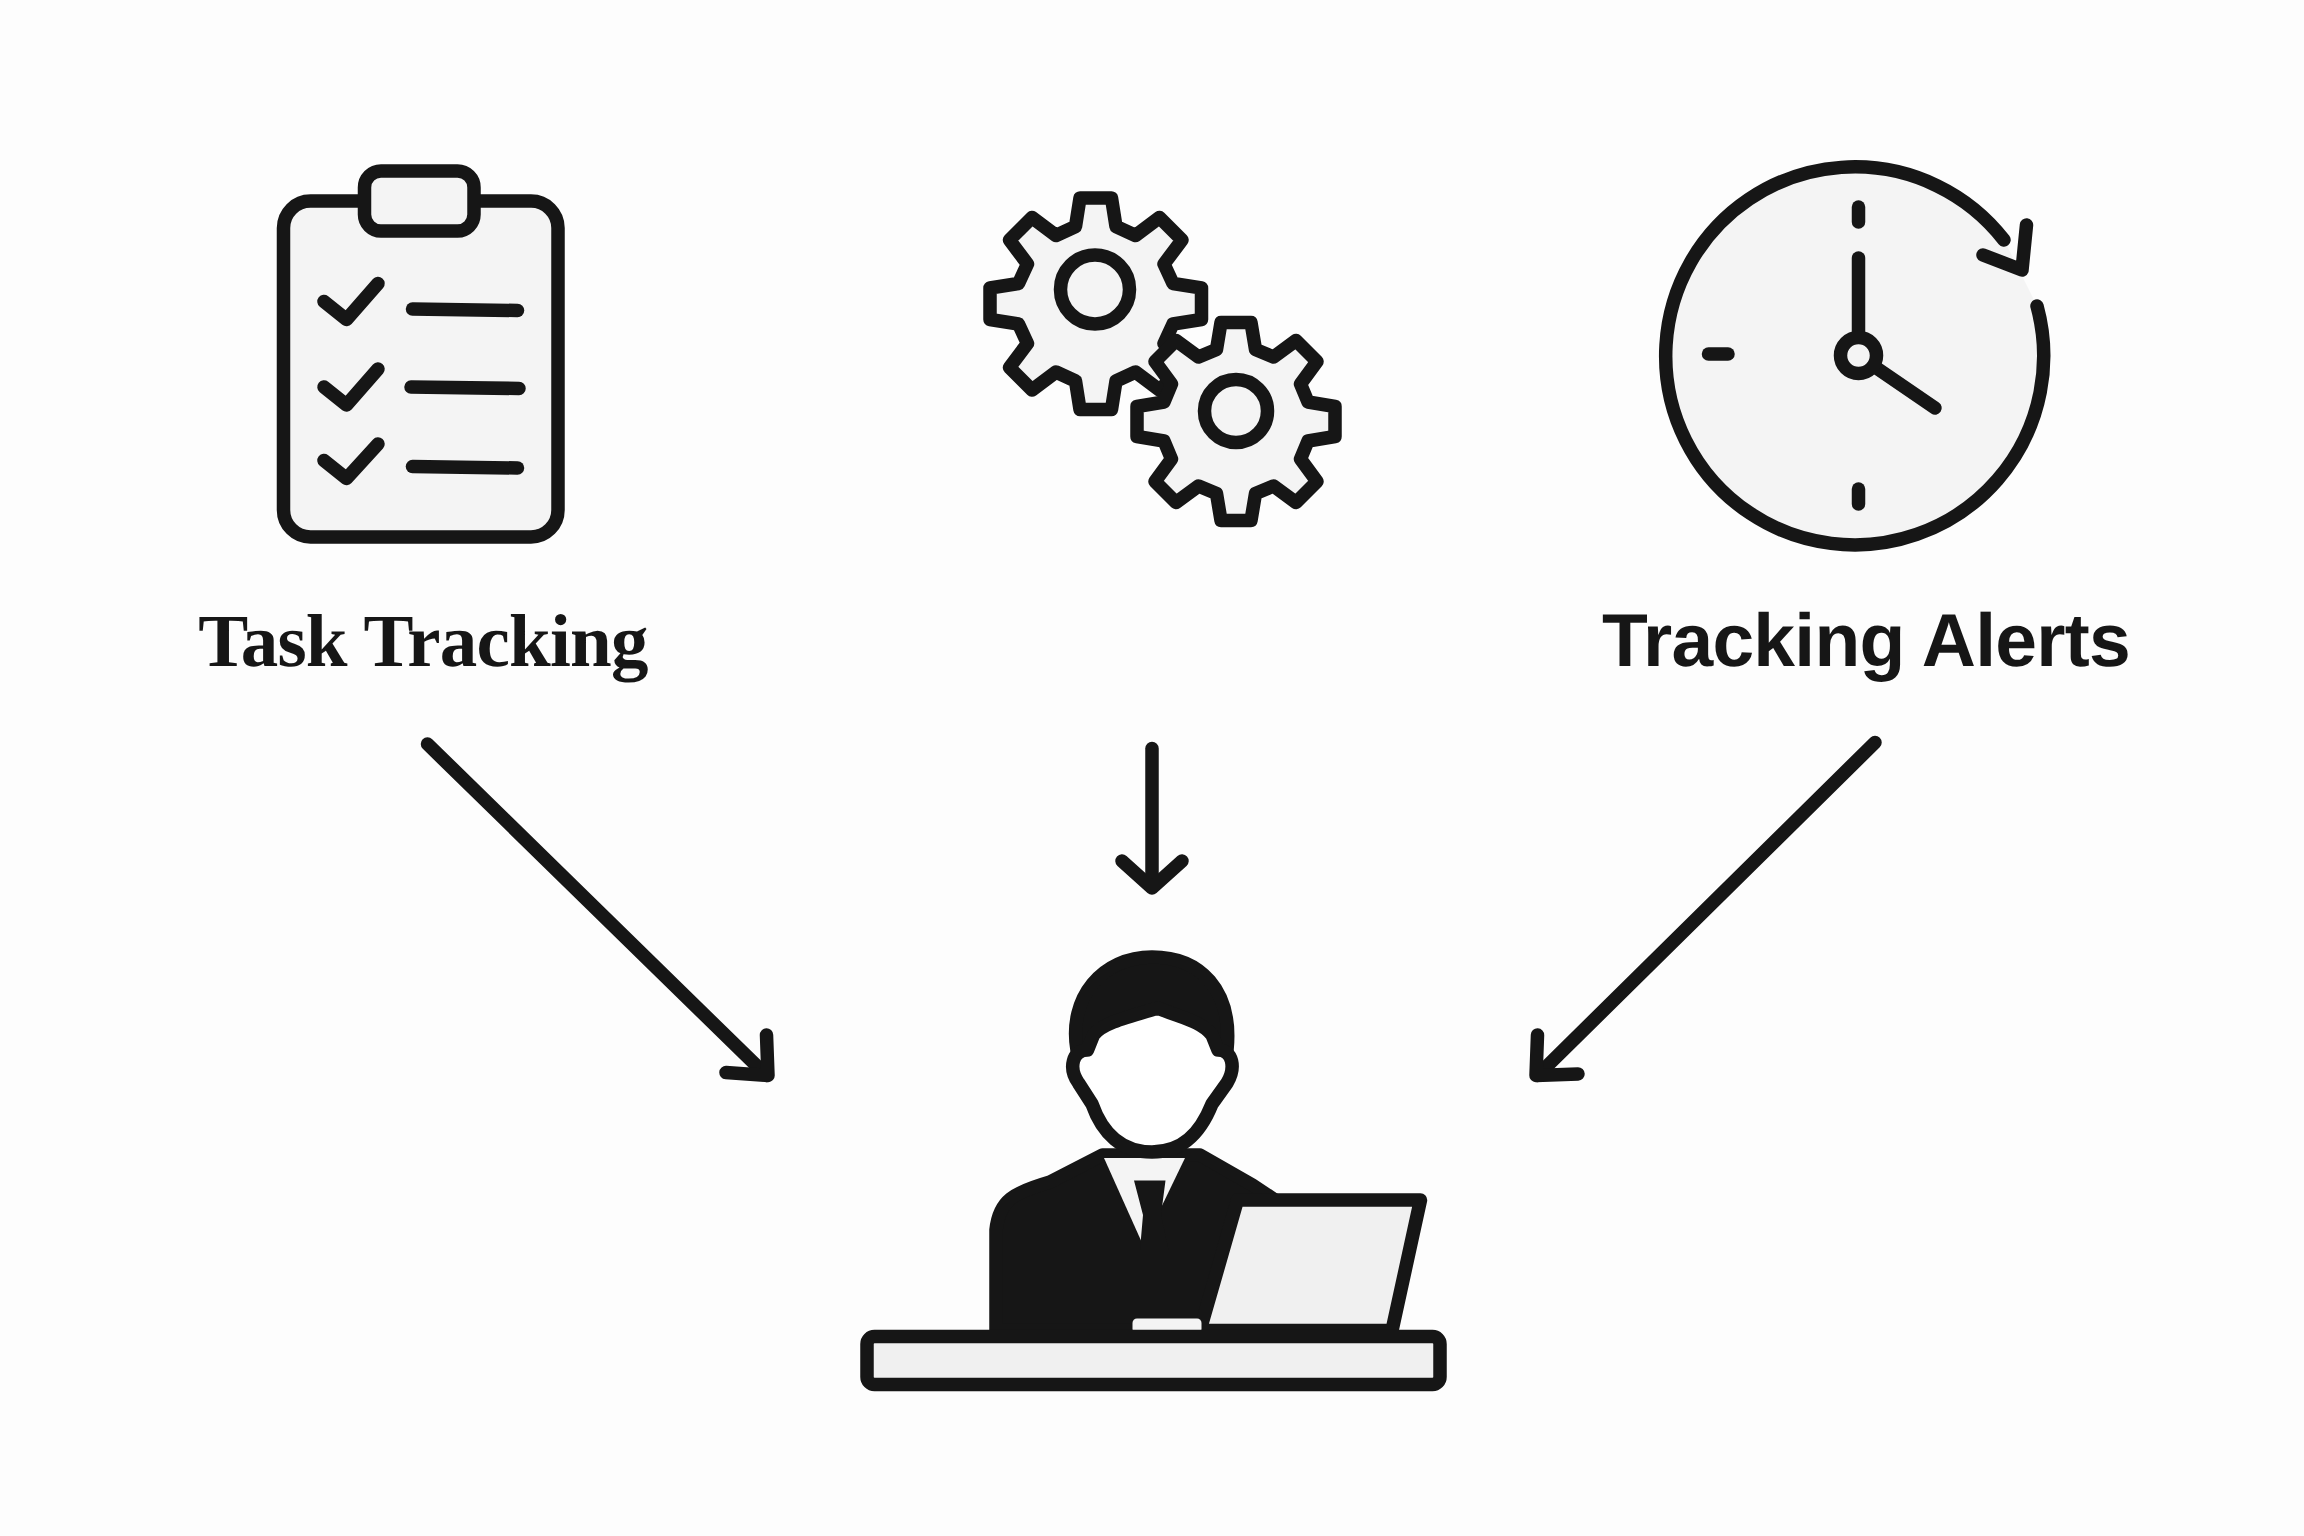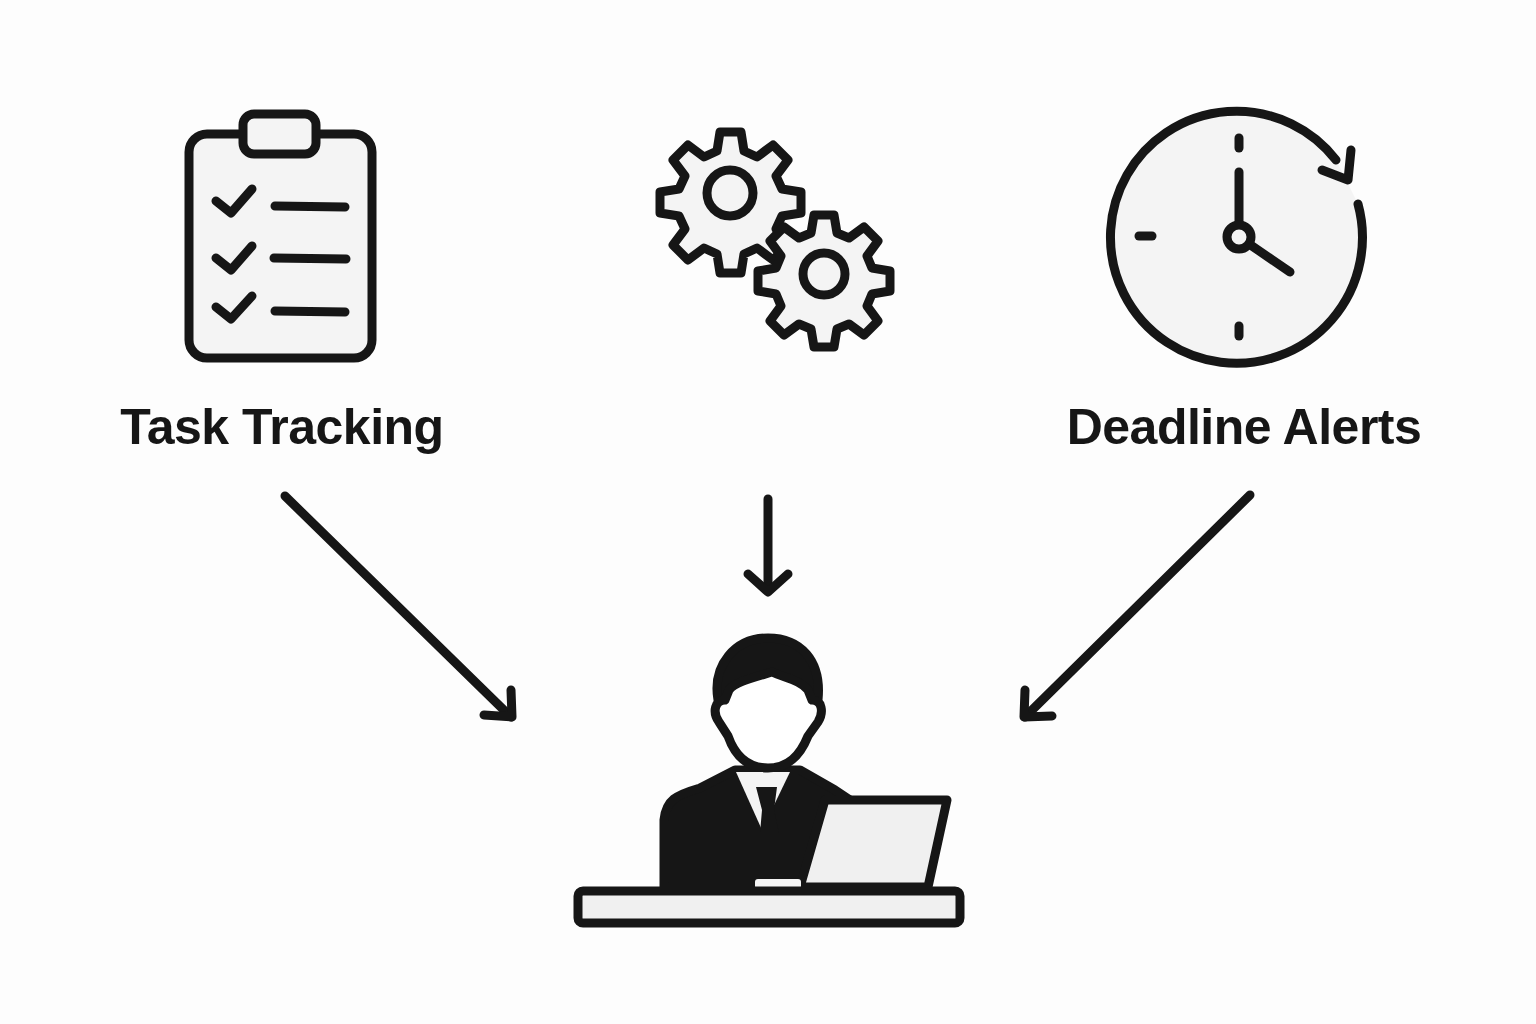--- a/index.html
+++ b/index.html
@@ -97,15 +97,15 @@
       <polyline points="748,574 768,592 788,574"></polyline>
     </g>
   </svg>
   <svg width="1536" height="1024">
     <g fill="none" stroke="#161616" stroke-width="9" stroke-linecap="round" stroke-linejoin="round">
       <line x1="1250" y1="495" x2="1025" y2="717"></line>
       <polyline points="1025,690 1024,717 1052,716"></polyline>
     </g>
   </svg>
 
-  <div class="label" style="left:282px; top:402px;">Task Tracking</div>
-  <div class="label" style="left:1244px; top:402px;">Deadline Alerts</div>
+  <div class="label" style="left:282px; top:402px;font-family:Liberation Serif, serif;">Task Tracking</div>
+  <div class="label" style="left:1244px; top:402px;">Tracking Alerts</div>
 </div>
 
 </body></html>

